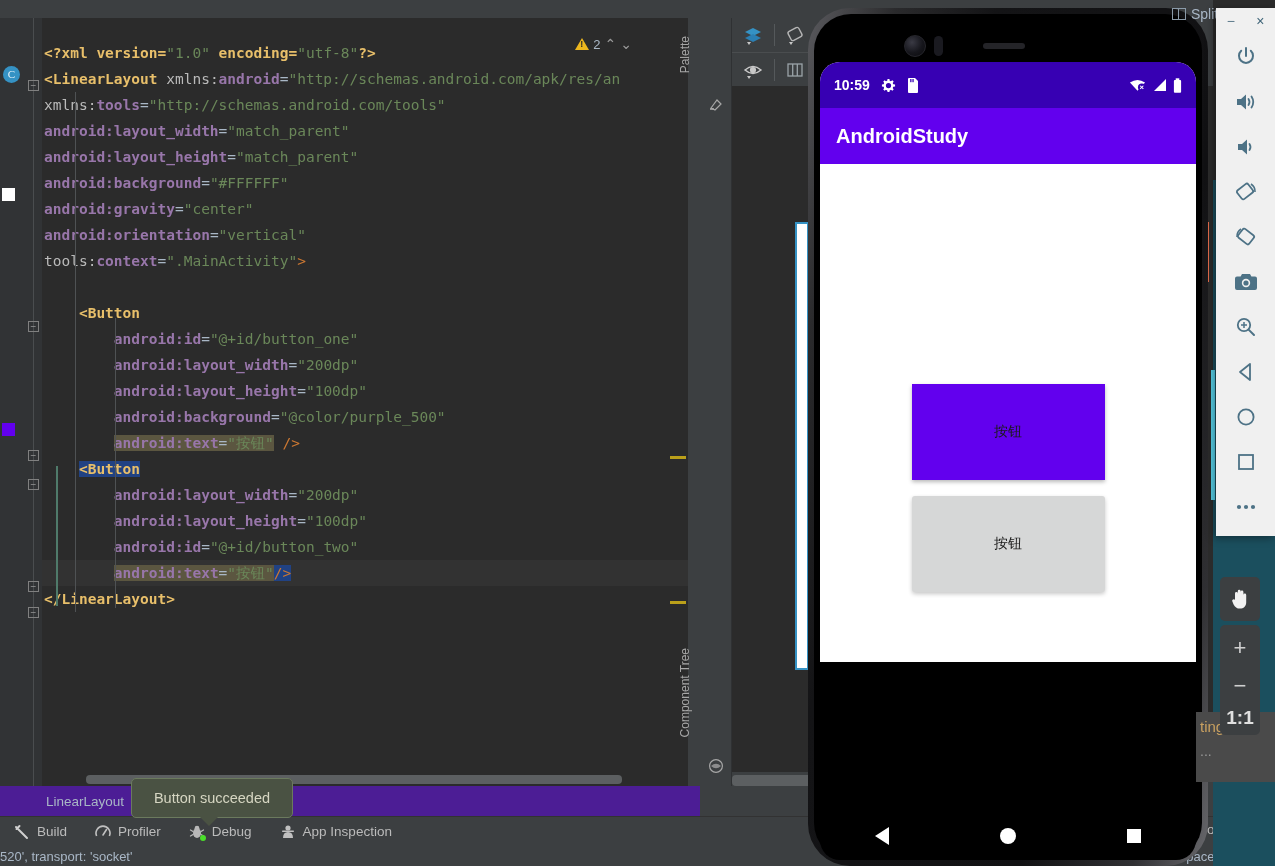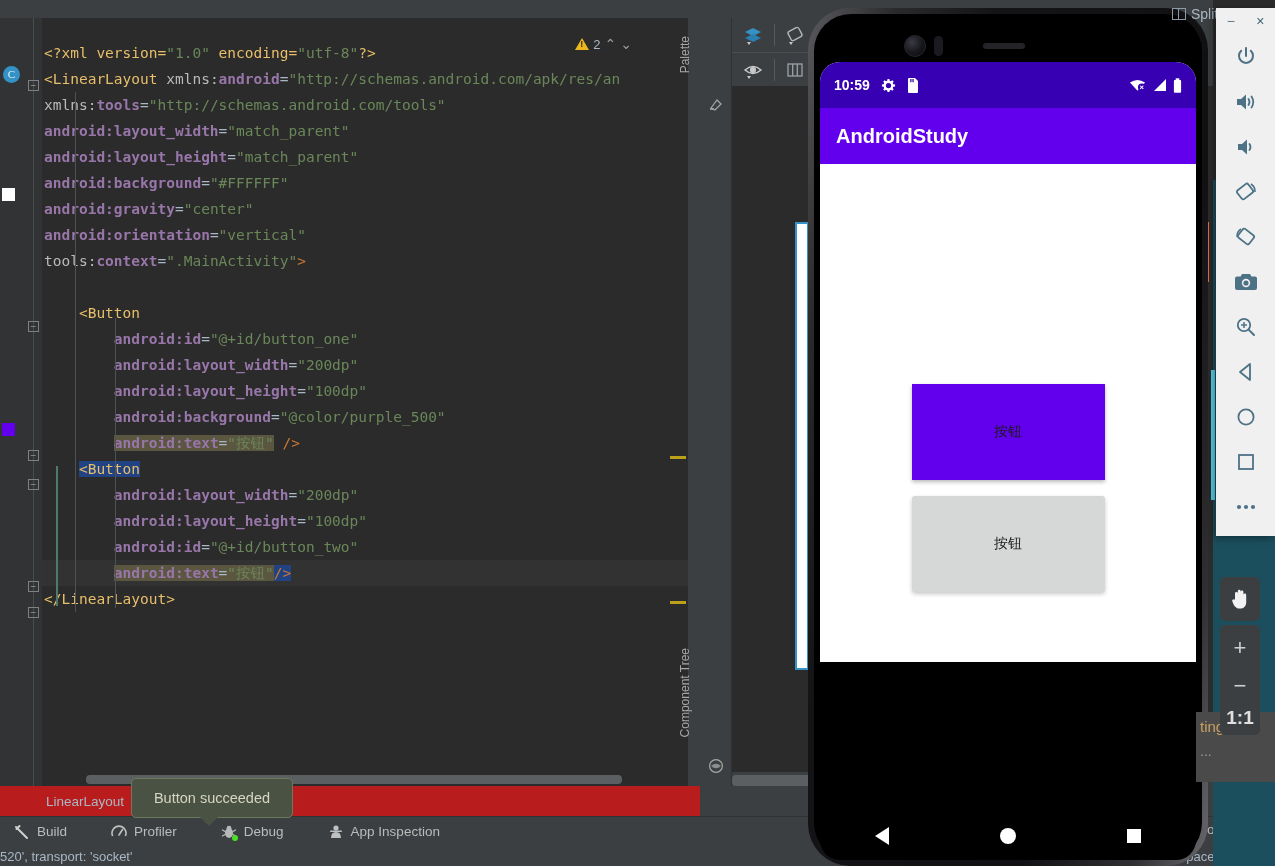--- a/index.html
+++ b/index.html
@@ -42,21 +42,21 @@
   .fold-plusminus { left: 28px; }
 
   .code {
     position: absolute; left: 42px; top: 0; right: 0; bottom: 0;
     font-family: "DejaVu Sans Mono", monospace;
     font-size: 14.5px; line-height: 26px;
     white-space: pre; color: #a9b7c6; overflow: hidden;
     padding-top: 22px;
   }
   .code .ln { height: 26px; padding-left: 2px; }
-  .tag   { color: #e8bf6a; }
+  .tag   { color: #e8bf6a; font-weight: bold; }
   .attr  { color: #bababa; }
   .ns    { color: #9876aa; font-weight: bold; }
   .str   { color: #6a8759; }
   .pnct  { color: #a9b7c6; }
   .op    { color: #cc7832; }
   .hl-text { background: #5b5640; }
   .sel-caret { background: #214283; }
   .cur-line { background: #323232; }
   .vline { position: absolute; width: 1px; background: #4f5254; }
 
@@ -72,21 +72,21 @@
   .right-markers { position: absolute; right: 12px; top: 0; width: 20px; height: 100%; }
   .marker { position: absolute; right: 2px; width: 16px; height: 3px; background: #bba01a; }
 
   .ed-vscroll { position: absolute; right: 0; top: 0; width: 12px; height: 100%; background: #3c3f41; }
   .ed-hscroll-track { position: absolute; left: 42px; right: 12px; bottom: 0; height: 12px; background: #2b2b2b; }
   .ed-hscroll-thumb { position: absolute; left: 44px; bottom: 2px; width: 536px; height: 9px; background: #5c5f61; border-radius: 4px; }
 
   
   .breadcrumb {
     position: absolute; left: 0; top: 786px; width: 700px; height: 30px;
-    background: #b91c1c; color: #a9b7c6; font-size: 13.5px;
+    background: #4c1d95; color: #a9b7c6; font-size: 13.5px;
     display: flex; align-items: center; padding-left: 46px;
   }
 
   
   .design-pane {
     position: absolute; left: 700px; top: 18px; width: 575px; height: 768px;
     background: #3c3f41;
   }
   .rail {
     position: absolute; left: 0; top: 0; width: 32px; height: 768px; background: #3c3f41;
@@ -117,21 +117,21 @@
 
   .preview-sliver {
     position: absolute; left: 795px; top: 222px; width: 14px; height: 448px;
     background: #ffffff; border: 2px solid #3592c4;
   }
 
   
   .bottom-bar {
     position: absolute; left: 0; top: 816px; width: 1275px; height: 30px;
     background: #3c3f41; border-top: 1px solid #323232;
-    display: flex; align-items: center; gap: 16px;
+    display: flex; align-items: center; gap: 0px;
   }
   .bb-item {
     display: flex; align-items: center; gap: 7px;
     color: #bbbbbb; font-size: 13.5px; padding: 0 14px; height: 30px;
     position: relative;
   }
   .bb-ico { width: 16px; height: 16px; position: relative; display: inline-block; }
   .green-dot { position: absolute; right: -1px; bottom: -1px; width: 6px; height: 6px; border-radius: 50%; background: #4ade2a; }
 
   .status-bar {

